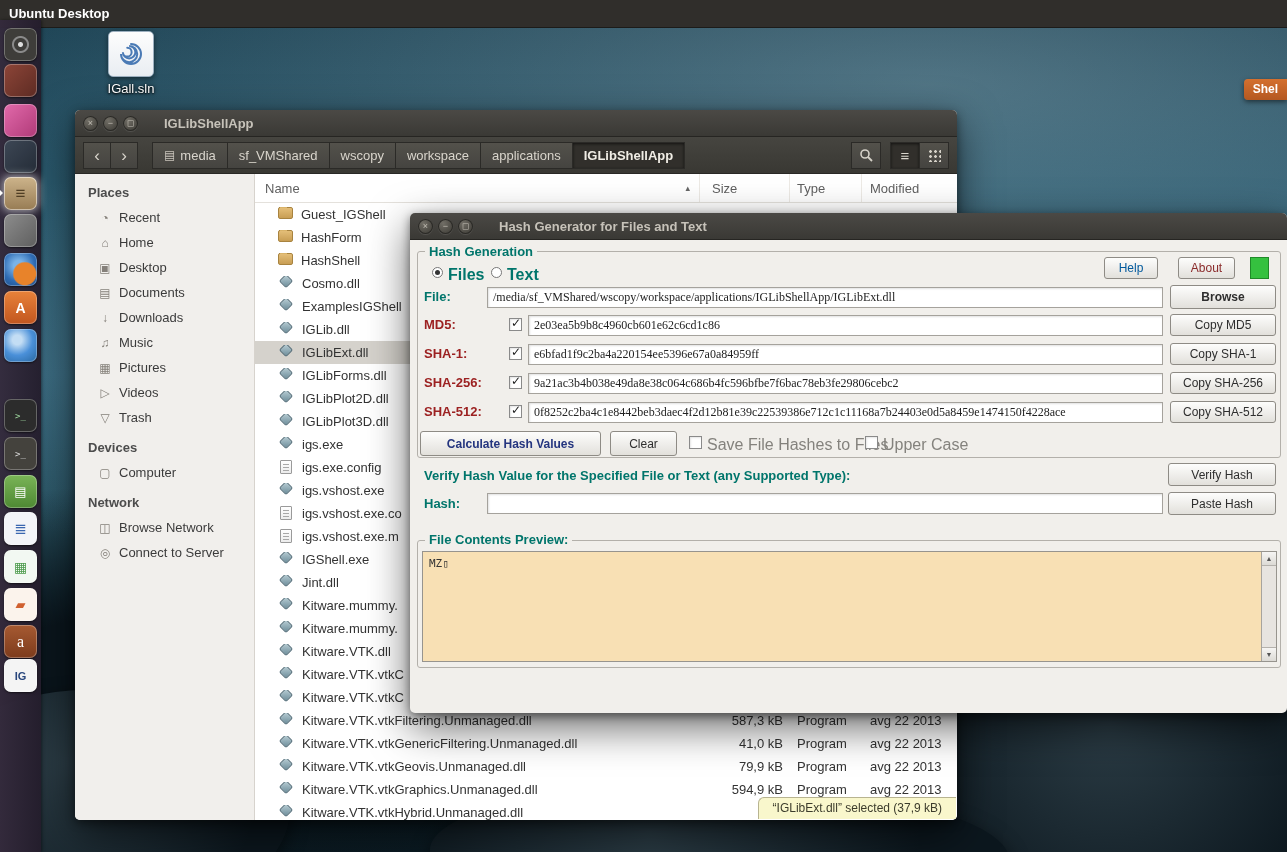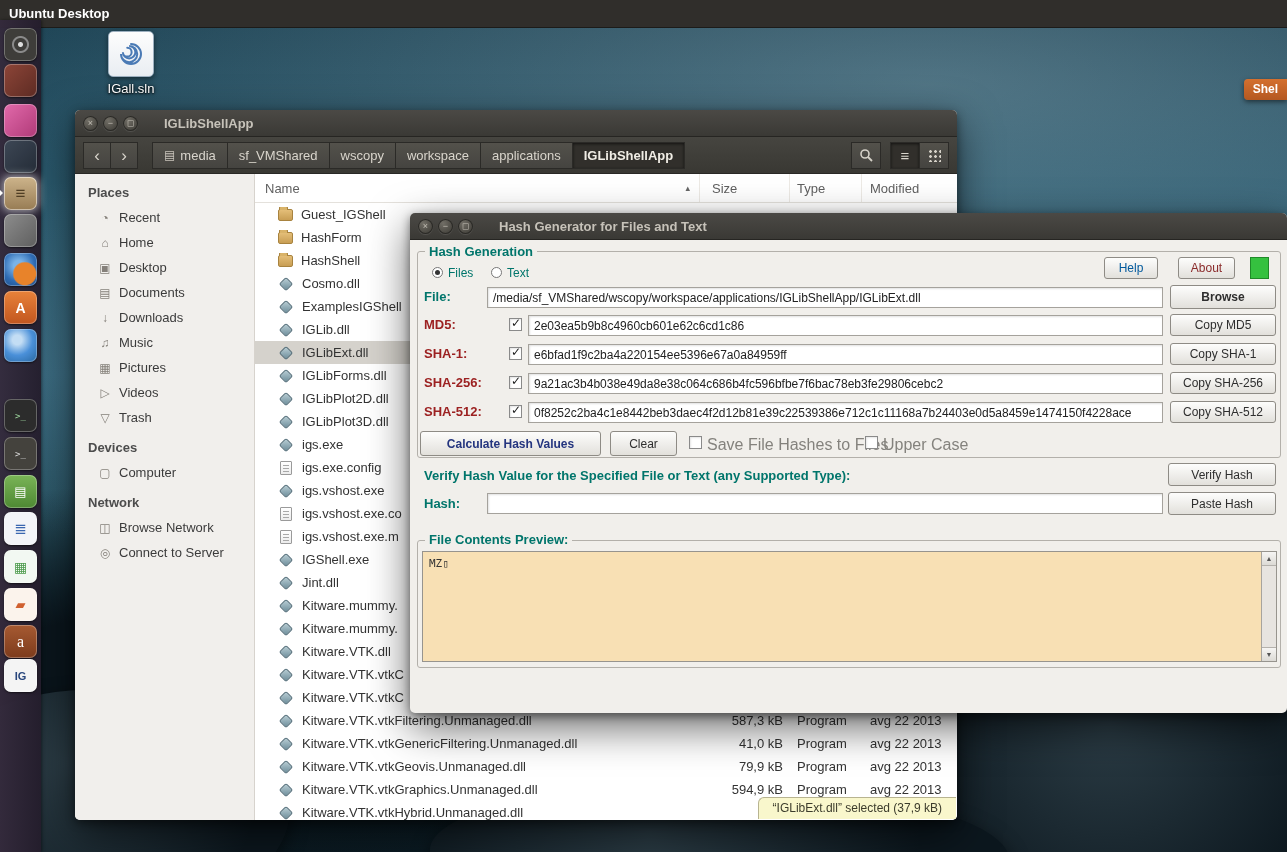--- a/index.html
+++ b/index.html
@@ -122,21 +122,21 @@
   .cols { display:flex; height:29px; align-items:center; border-bottom:1px solid #e4e1dc; font-size:13px; color:#5f5f5f; background:#fff; }
   .col { height:100%; display:flex; align-items:center; }
   .col-name { width:445px; padding-left:10px; border-right:1px solid #edeae5; position:relative; }
   .sort-arrow { position:absolute; right:9px; font-size:9px; color:#666; }
   .col-size { width:90px; padding-left:12px; border-right:1px solid #edeae5; }
   .col-type { width:72px; padding-left:7px; border-right:1px solid #edeae5; }
   .col-mod { flex:1; padding-left:8px; }
 
   .frow { display:flex; height:23px; align-items:center; font-size:13px; color:#333; cursor:pointer; }
   .frow.sel { background:#d5d2cc; }
-  .fcell-name { width:445px; display:flex; align-items:center; padding-left:23px; overflow:hidden; white-space:nowrap; flex:none; }
+  .fcell-name { width:445px; display:flex; align-items:flex-start; padding-left:23px; overflow:hidden; white-space:nowrap; flex:none; }
   .fname { margin-left:8px; }
   .fsize { width:90px; text-align:right; padding-right:7px; flex:none; white-space:nowrap; }
   .ftype { width:72px; padding-left:7px; flex:none; white-space:nowrap; }
   .fmod { flex:1; padding-left:8px; white-space:nowrap; }
   .ficon { flex:none; display:inline-block; }
   .ficon.folder { width:15px; height:12px; background:linear-gradient(#e4be78,#c89e54); border:1px solid #a8833f; border-radius:2px; position:relative; }
   .ficon.folder::before { content:""; position:absolute; top:-4px; left:0px; width:7px; height:3px;
     background:#d9b369; border:1px solid #a8833f; border-bottom:none; border-radius:2px 2px 0 0; }
   .ficon.dll { width:10px; height:10px; transform:rotate(45deg); background:linear-gradient(135deg,#b9ced5,#6e8e9b);
     border:1px solid #546e7a; border-radius:2px; margin:0 3px; }
@@ -153,27 +153,27 @@
   .lbl { position:absolute; font-size:13px; font-weight:bold; white-space:nowrap; }
   .teal { color:#00756b; }
   .maroon { color:#9c2121; }
   .graylbl { position:absolute; font-size:16px; color:#84827d; white-space:nowrap; }
   .groupbox { position:absolute; border:1px solid #b3b0aa; border-radius:3px; }
   .gb-label { position:absolute; background:#f1efeb; padding:0 4px; z-index:2; }
   .btn { position:absolute; background:linear-gradient(#fdfdfc,#e2e0db); border:1px solid #8e8b85; border-radius:3px;
     font-size:12px; color:#2e2e2e; text-align:center; cursor:pointer; font-family:inherit; }
   .btn.bold-blue { font-weight:bold; color:#24357f; }
   .txt { position:absolute; background:#fff; border:1px solid #a5a29c; box-shadow:inset 1px 1px 2px rgba(0,0,0,.12);
-    font-size:12px; color:#222; padding:2px 5px; font-family:Liberation Sans, sans-serif; }
+    font-size:12px; color:#222; padding:2px 5px; font-family:Liberation Serif, serif; }
   .cb { position:absolute; width:13px; height:13px; background:#fff; border:1px solid #8a8a8a;
     box-shadow:inset 1px 1px 2px rgba(0,0,0,.1); cursor:pointer; }
   .cb.checked::after { content:"✓"; position:absolute; left:1px; top:-3px; font-size:12px; font-weight:bold; color:#1a1a1a; }
   .radio { position:absolute; width:11px; height:11px; border-radius:50%; border:1px solid #777; background:#fff; cursor:pointer; }
   .radio.on::after { content:""; position:absolute; inset:2px; border-radius:50%; background:#333; }
-  .rlabel { position:absolute; font-size:12px; font-weight:normal; white-space:nowrap; }
+  .rlabel { position:absolute; font-size:16px; font-weight:bold; white-space:nowrap; }
   .green-ind { position:absolute; background:#35c13f; border:1px solid #1f8a28; }
   .preview-area { position:absolute; background:#f8e0b4; border:1px solid #97948e; overflow:hidden; }
   .preview-text { position:absolute; left:6px; top:5px; font-family:"DejaVu Sans Mono",monospace; font-size:11px; color:#333; }
   .sb-track { position:absolute; right:0; top:0; bottom:0; width:15px; background:#e7e4e0; border-left:1px solid #a7a49e; }
   .sb-btn { position:absolute; left:0; right:0; height:14px; line-height:13px; text-align:center; font-size:7px; color:#555;
     background:linear-gradient(#f6f5f3,#dcdad5); cursor:pointer; }
   .sb-btn.up { top:0; border-bottom:1px solid #b4b1ac; }
   .sb-btn.down { bottom:0; border-top:1px solid #b4b1ac; }
 </style>
 </head>

